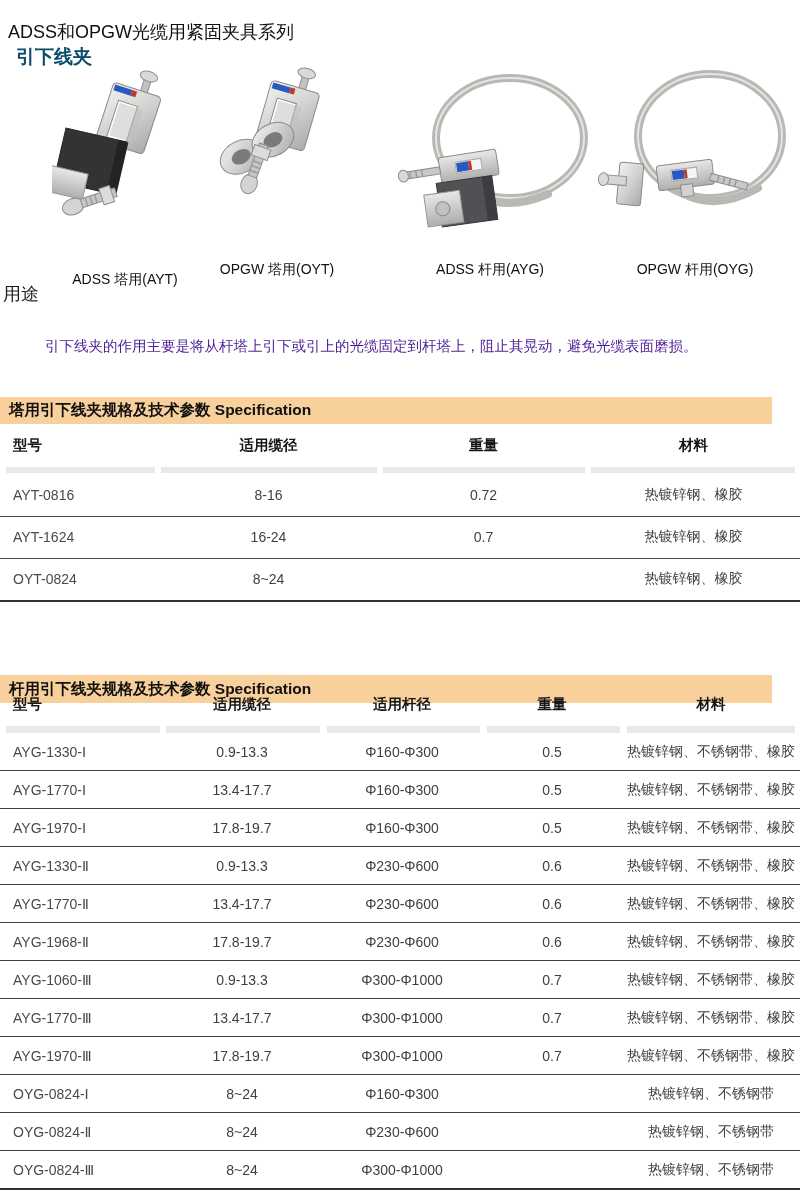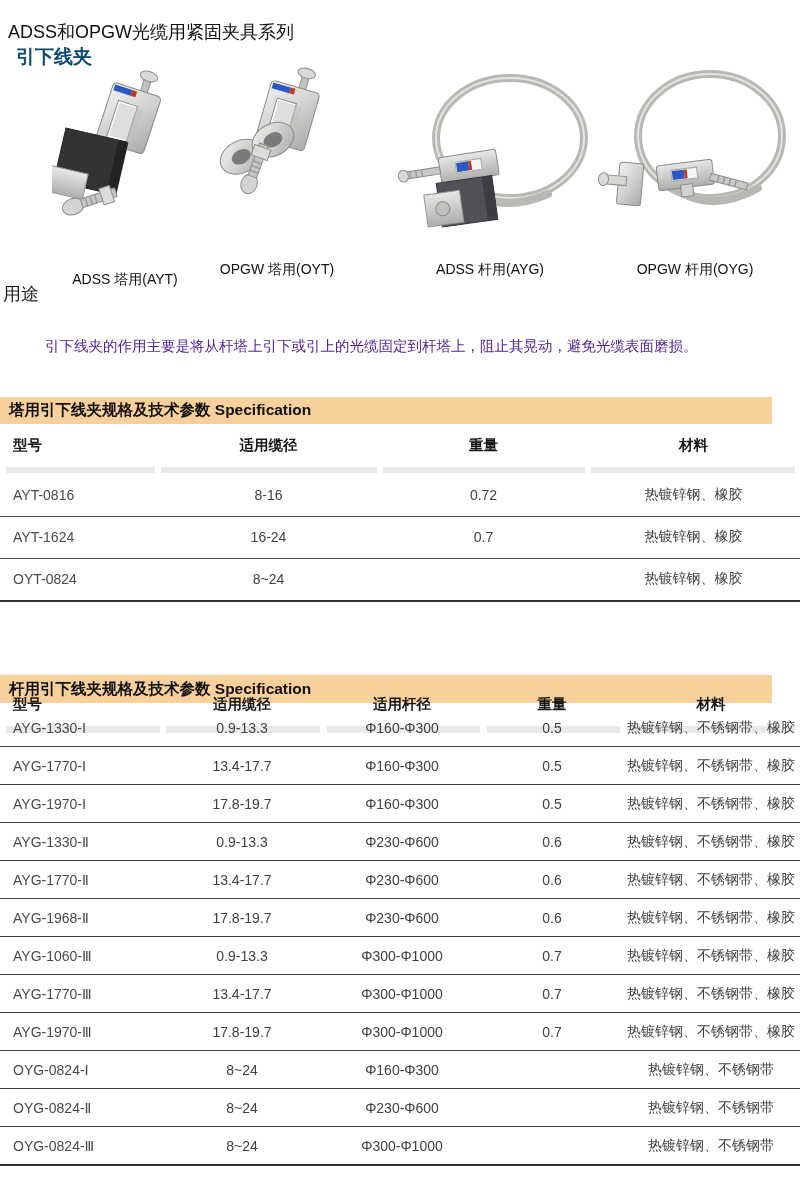--- a/index.html
+++ b/index.html
@@ -33,21 +33,21 @@
   
   .t1c1{width:157px;} .t1c2{width:223px;} .t1c3{width:207px;} .t1c4{width:213px;}
   
   .t2c1{width:162px;} .t2c2{width:160px;} .t2c3{width:160px;} .t2c4{width:140px;} .t2c5{width:178px;}
 
   .underline-seg{position:absolute;height:6px;background:#E9E9E9;}
   .u1{top:467px;} .u2{top:726px;height:7px;}
 
   .rows{position:absolute;left:0;width:800px;}
   #t1-rows{top:475px;}
-  #t2-rows{top:709px;}
+  #t2-rows{top:733px;}
   .trow{display:flex;border-bottom:1.5px solid #4b4b4b;}
   .t1-row{height:40.9px;}
   .t2-row{height:37px;border-bottom-color:#414141;}
   #t1-rows .trow:last-child{border-bottom:2px solid #2f2f2f;}
   #t2-rows .trow:last-child{border-bottom:2px solid #2f2f2f;}
   .rows .cell{color:#404040;}
   .rows .colL{color:#4a4a4a;}
 </style>
 </head>
 <body>

